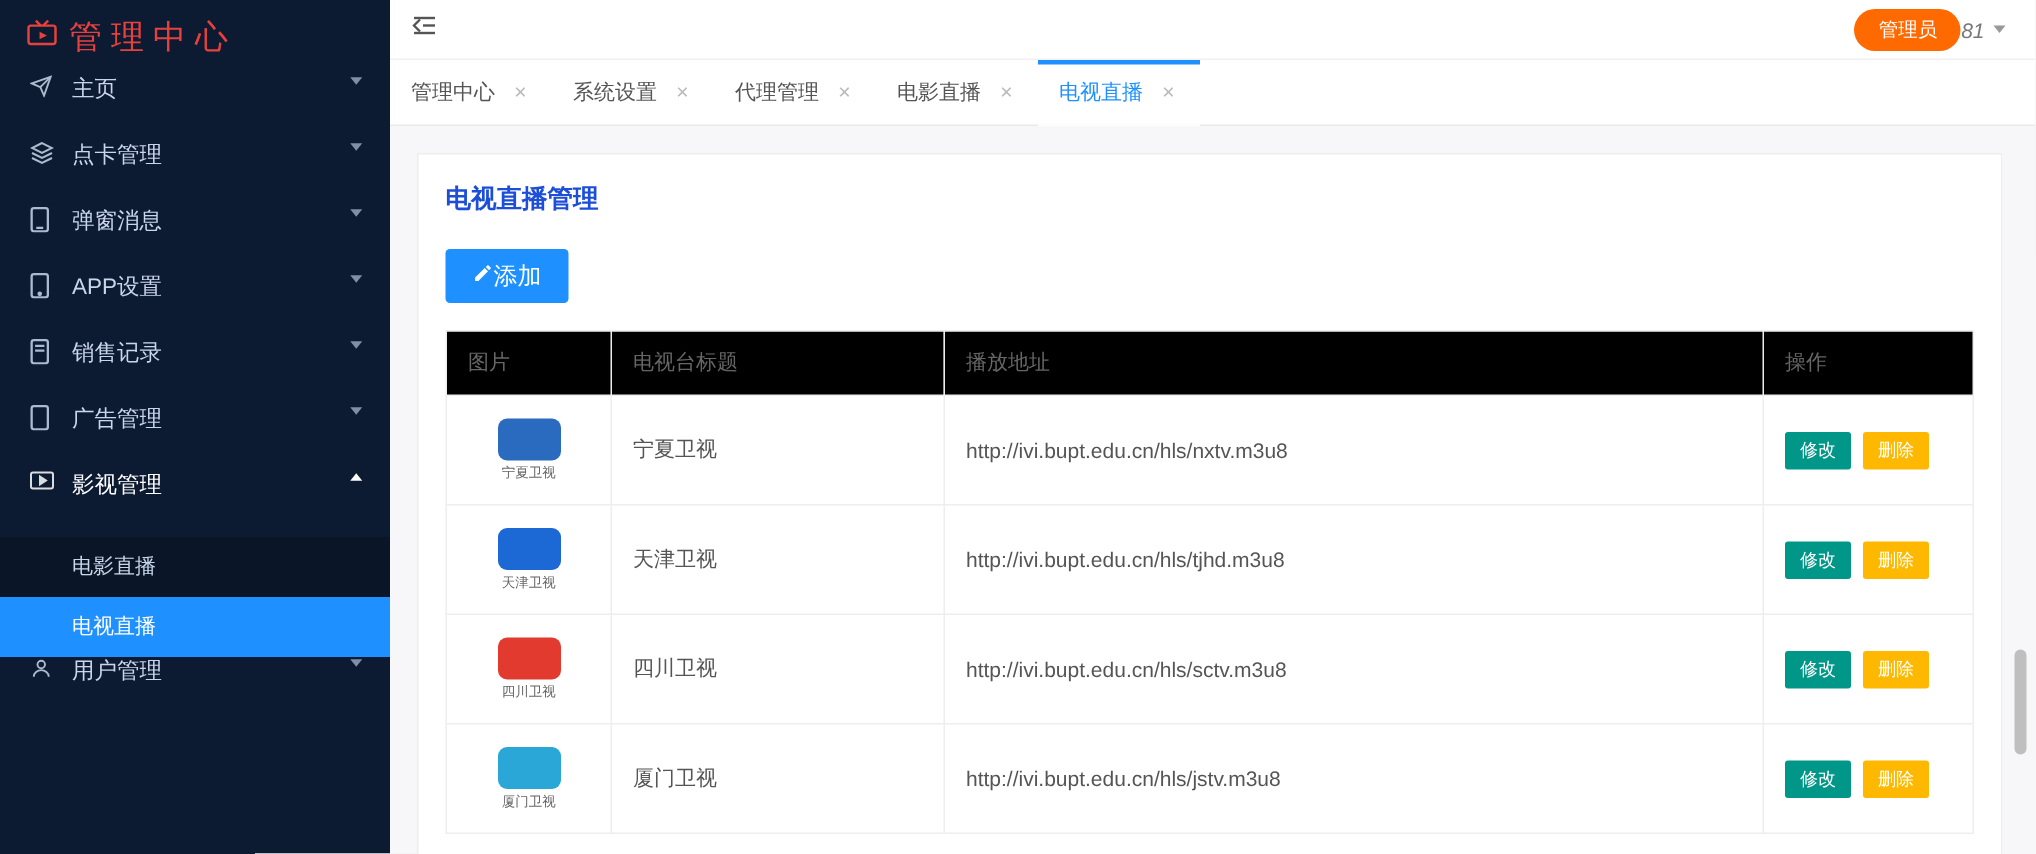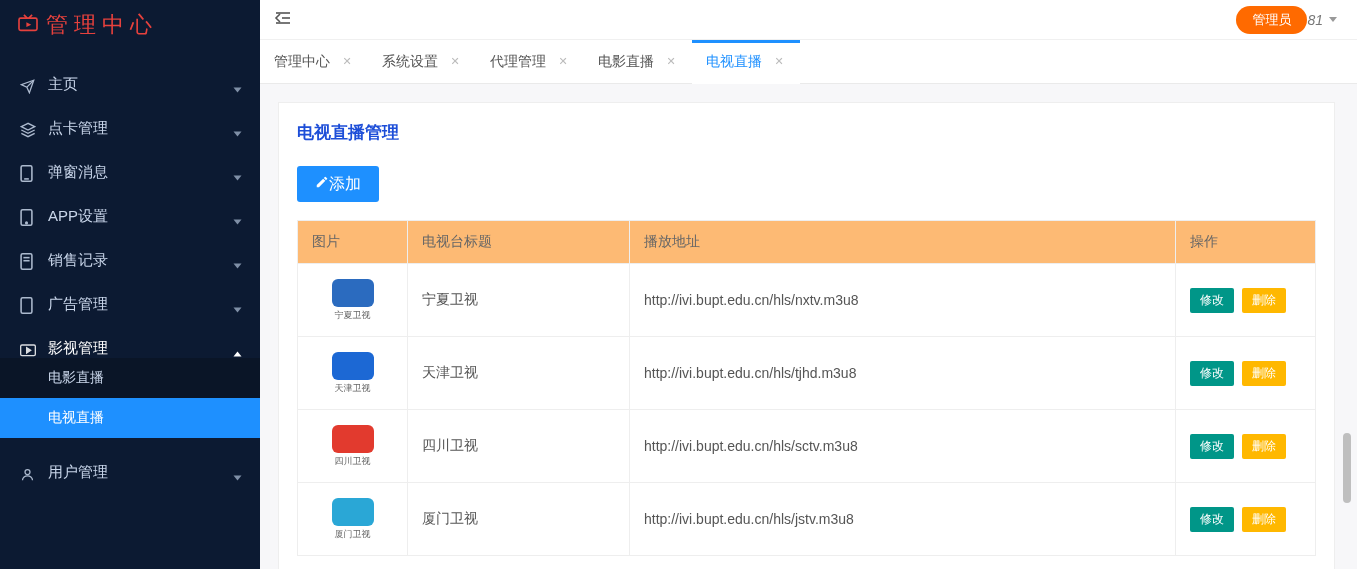--- a/index.html
+++ b/index.html
@@ -16,21 +16,21 @@
   }
   .logo {
     height: 50px; display: flex; align-items: center; gap: 8px;
     padding: 0 18px;
     color: #e6413d; font-size: 22px; letter-spacing: 6px; font-weight: 400;
   }
   .logo-icon { color: #e6413d; font-size: 20px; }
 
   .nav { flex: 1; overflow-y: auto; }
   .nav-item {
-    height: 44px; display: flex; align-items: flex-end;
+    height: 44px; display: flex; align-items: flex-start;
     padding: 0 20px; cursor: pointer; position: relative;
     color: #c9d6ea;
   }
   .nav-item.open { color: #fff; }
   .nav-icon { width: 22px; display: inline-flex; align-items: center; justify-content: flex-start; opacity: .85; font-size: 14px; }
   .nav-label { flex: 1; margin-left: 6px; font-size: 15px; }
   .nav-caret {
     width: 0; height: 0;
     border-left: 5px solid #7f8fa6;
     border-top: 4px solid transparent;
@@ -110,21 +110,21 @@
   .add-btn {
     background: #1e90ff; color: #fff; border: none; border-radius: 3px;
     height: 36px; padding: 0 18px; cursor: pointer; display: inline-flex;
     align-items: center; gap: 0; font-size: 16px;
     margin-bottom: 18px;
   }
   .add-btn svg { fill: #fff; }
 
   table { width: 100%; border-collapse: collapse; font-size: 14px; }
   th, td { padding: 12px 14px; border: 1px solid #eee; text-align: left; color: #555; }
-  th { background: #fdba74; font-weight: 400; color: #666; }
+  th { background: #000000; font-weight: 400; color: #666; }
   td.img-cell { width: 110px; text-align:center; padding:6px; }
   .tv-logo {
     width: 80px; height: 60px; margin: 0 auto;
     display:flex; flex-direction:column; align-items:center; justify-content:center;
     background: #fff; font-size:9px; color:#666; gap:2px;
   }
   .tv-logo .shape { width:42px; height:28px; border-radius:6px; }
   .btn-sm {
     display: inline-block; color: #fff; font-size: 12px;
     padding: 4px 10px; border-radius: 2px; cursor: pointer;

